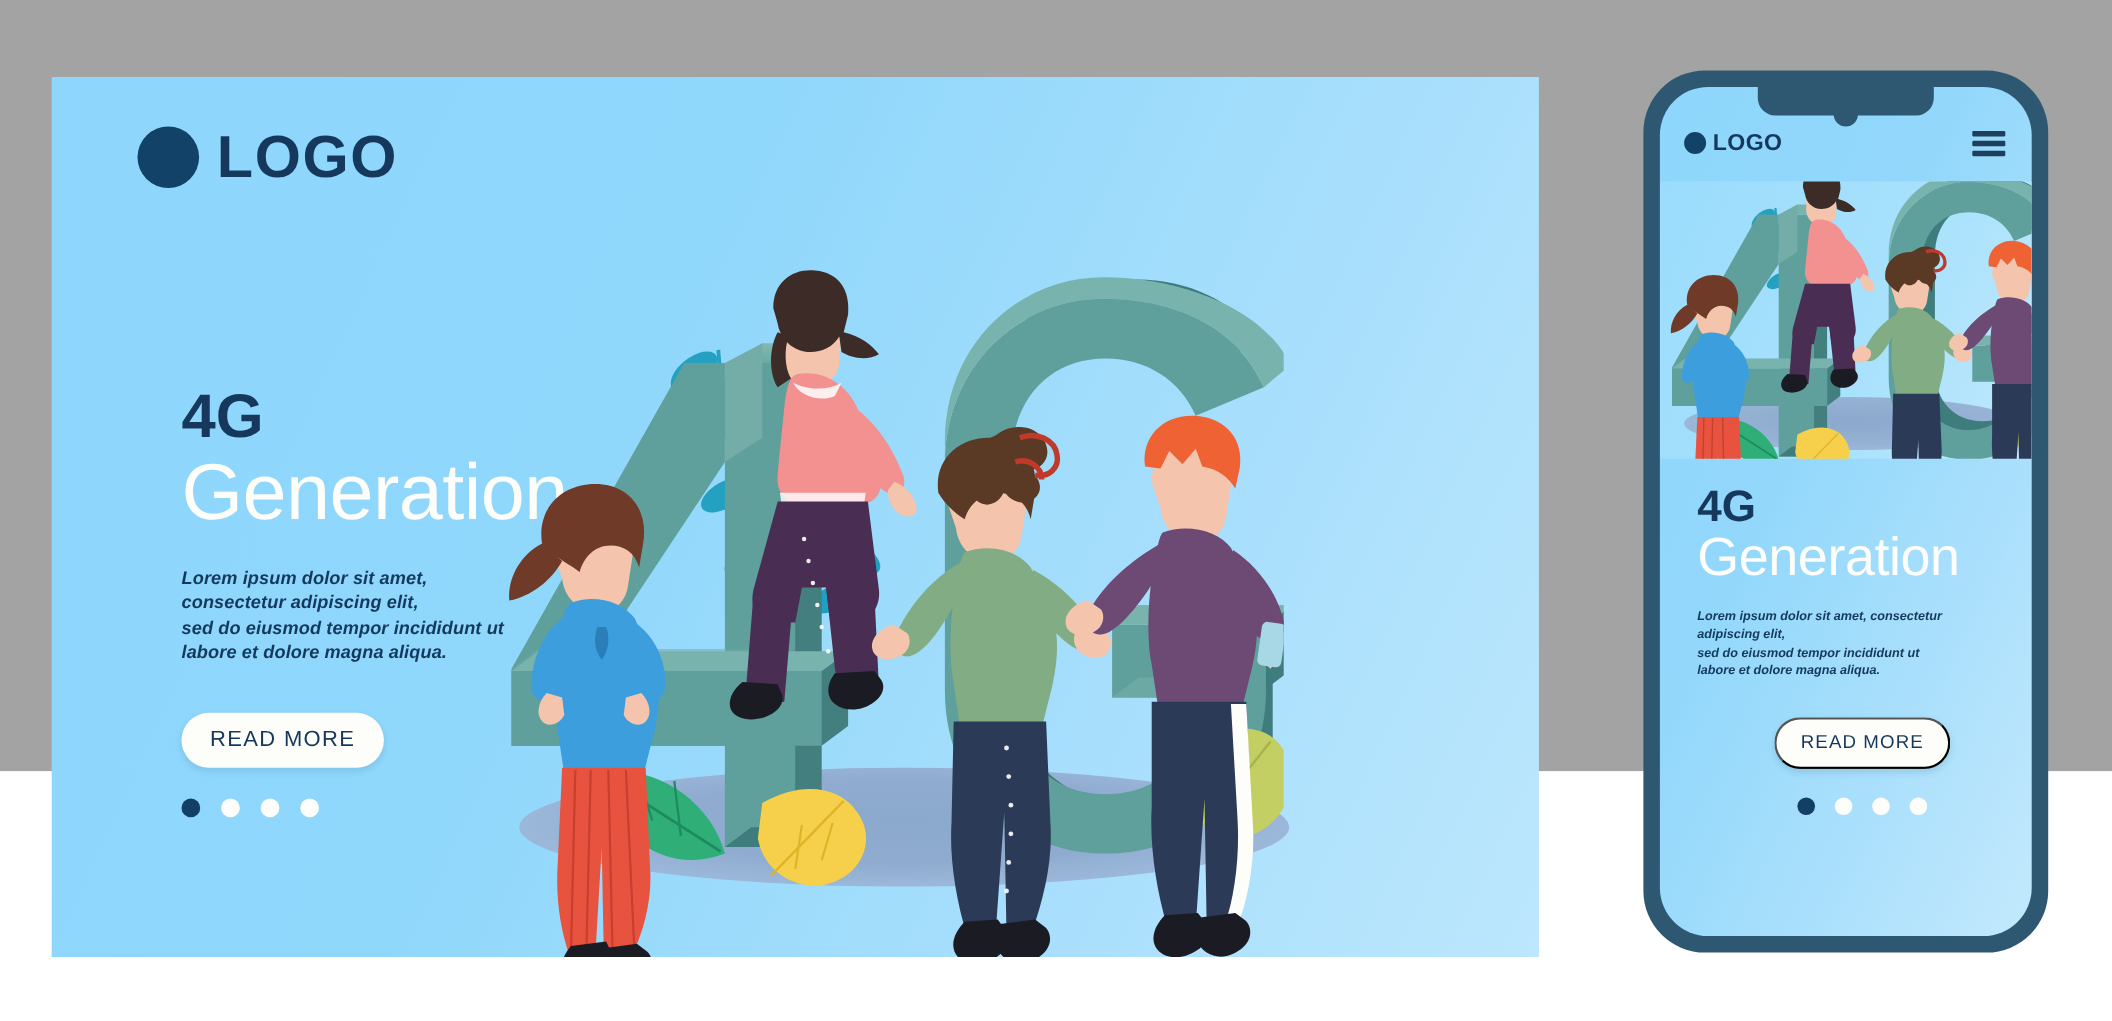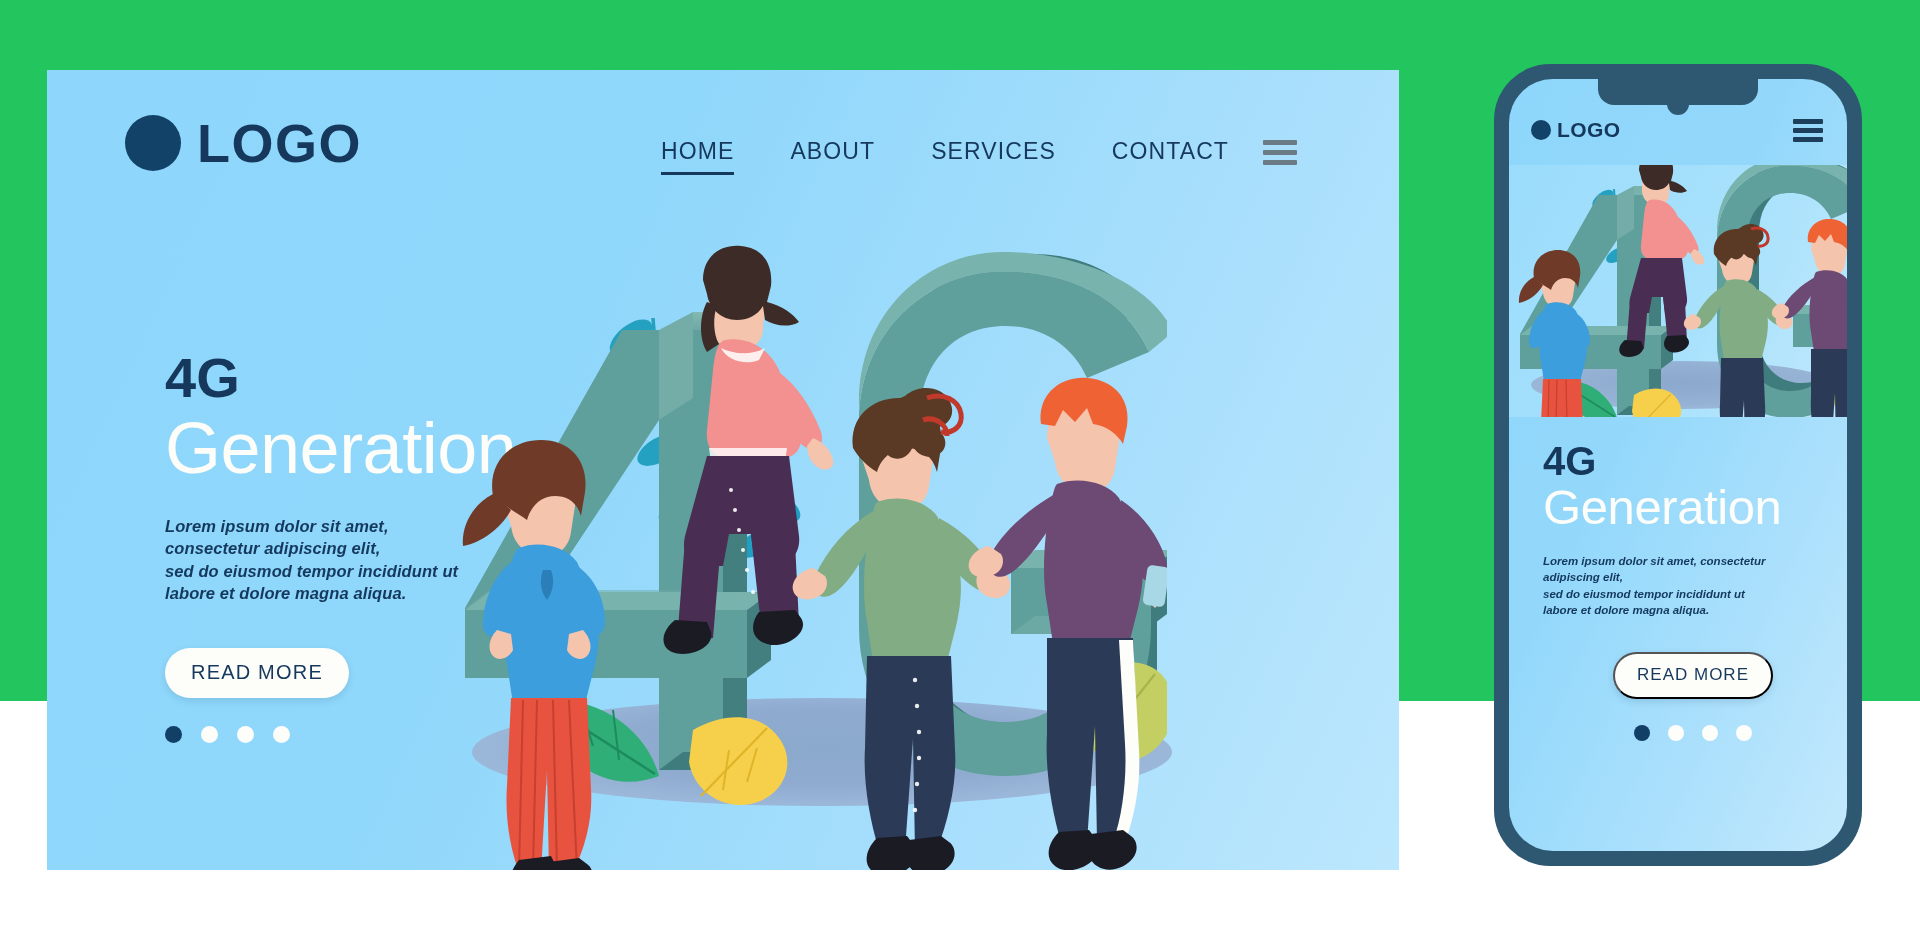--- a/index.html
+++ b/index.html
@@ -2,21 +2,21 @@
 <html><head>
 <meta charset="utf-8">
 <style>
   * { box-sizing: border-box; margin: 0; padding: 0; }
   html, body {
     width: 1920px; height: 928px;
     background: #ffffff;
     font-family: "Liberation Sans", sans-serif;
     overflow: hidden;
   }
-  .stage { position: relative; width: 1920px; height: 701px; background:#22c55e; }
+  .stage { position: relative; width: 1920px; height: 701px; background:#a3a3a3; }
 
   
   .desktop {
     position: absolute; left: 47px; top: 70px;
     width: 1352px; height: 800px;
     background: linear-gradient(115deg, #8ed6fb 0%, #8fd7fb 38%, #a6defc 70%, #bce7fd 100%);
     overflow: hidden;
   }
 
   
@@ -127,31 +127,20 @@
 <div class="stage">
 
   <div class="desktop">
 
     <div class="dk-header">
       <div class="logo-wrap">
         <div class="logo-dot"></div>
         <div class="logo-text">LOGO</div>
       </div>
 
-      <nav class="nav">
-        <div class="nav-item active">HOME</div>
-        <div class="nav-item">ABOUT</div>
-        <div class="nav-item">SERVICES</div>
-        <div class="nav-item">CONTACT</div>
-        <div class="burger">
-          <span></span>
-          <span></span>
-          <span></span>
-        </div>
-      </nav>
     </div>
 
     <div class="copy">
       <div class="h-4g">4G</div>
       <div class="h-gen">Generation</div>
       <div class="lede">
         <span>Lorem ipsum dolor sit amet, consectetur adipiscing elit,</span>
         <span>sed do eiusmod tempor incididunt ut</span>
         <span>labore et dolore magna aliqua.</span>
       </div>

